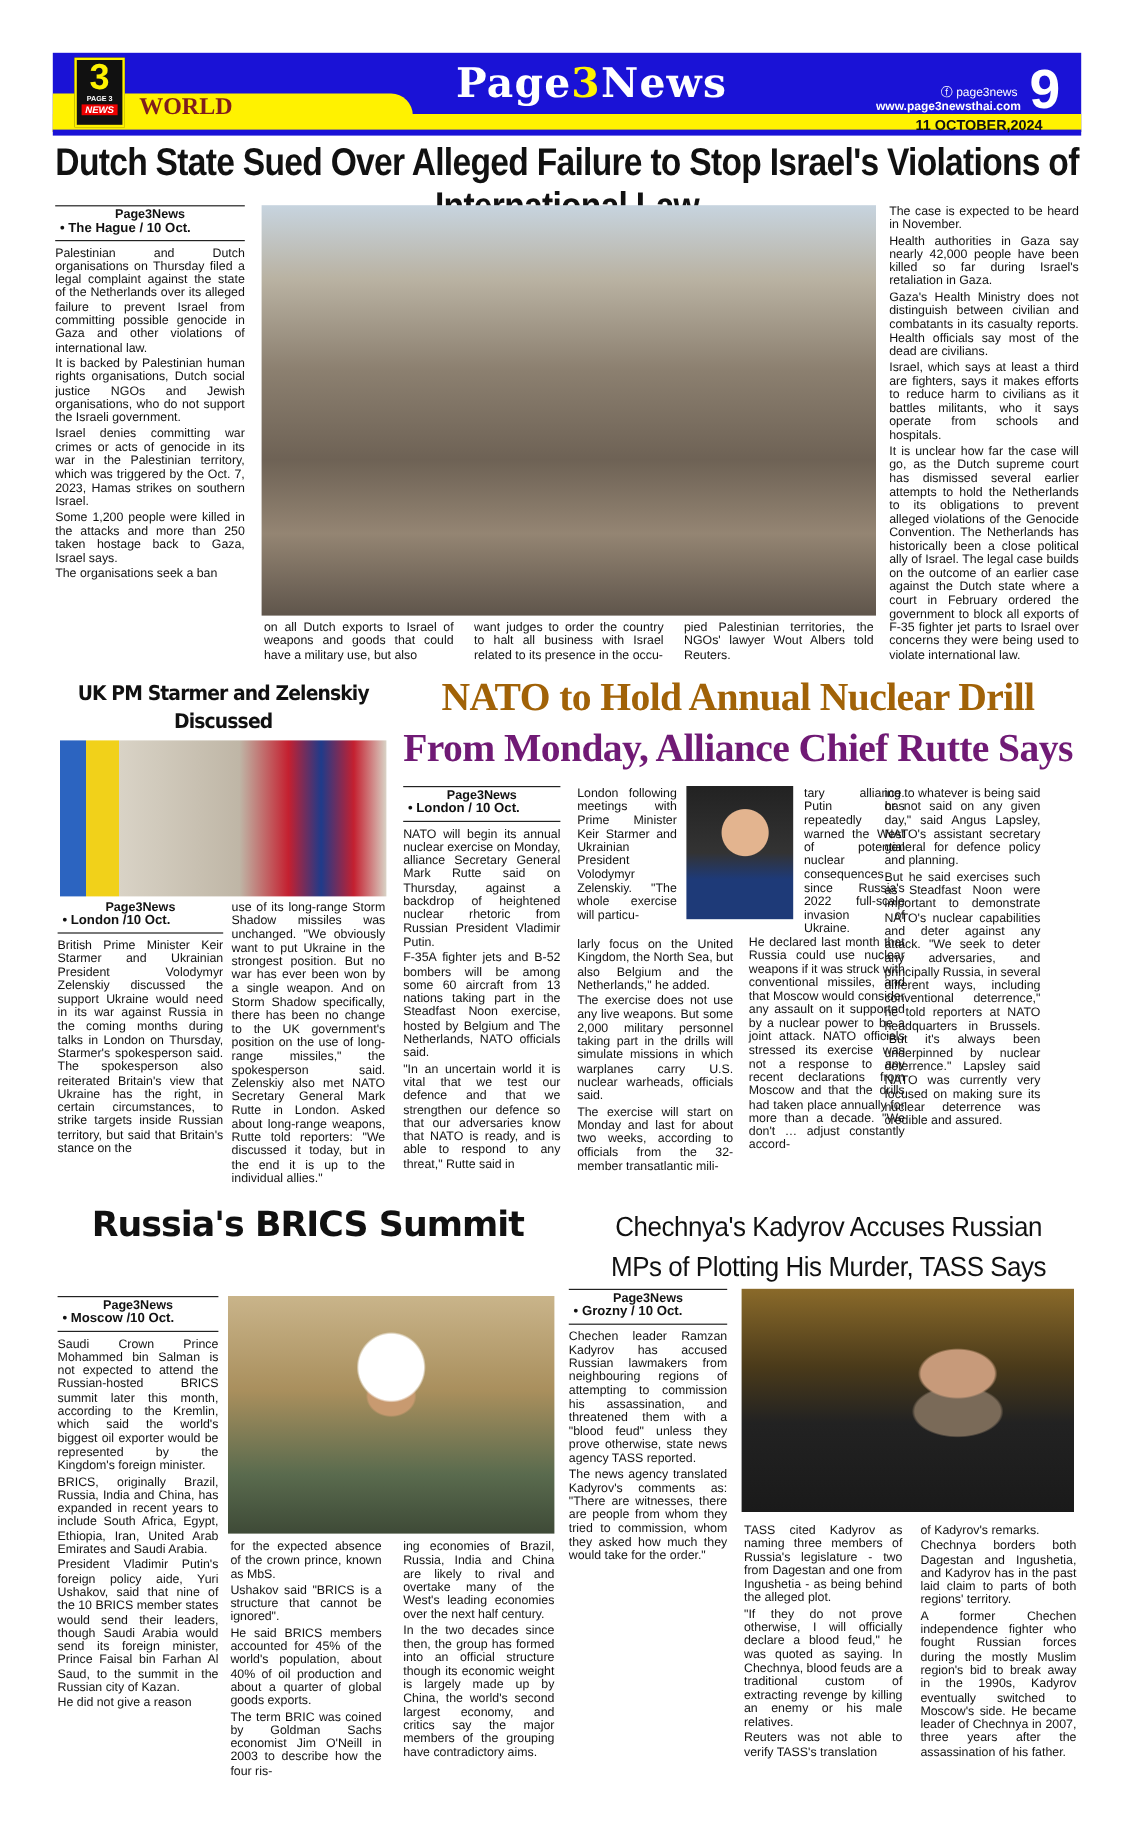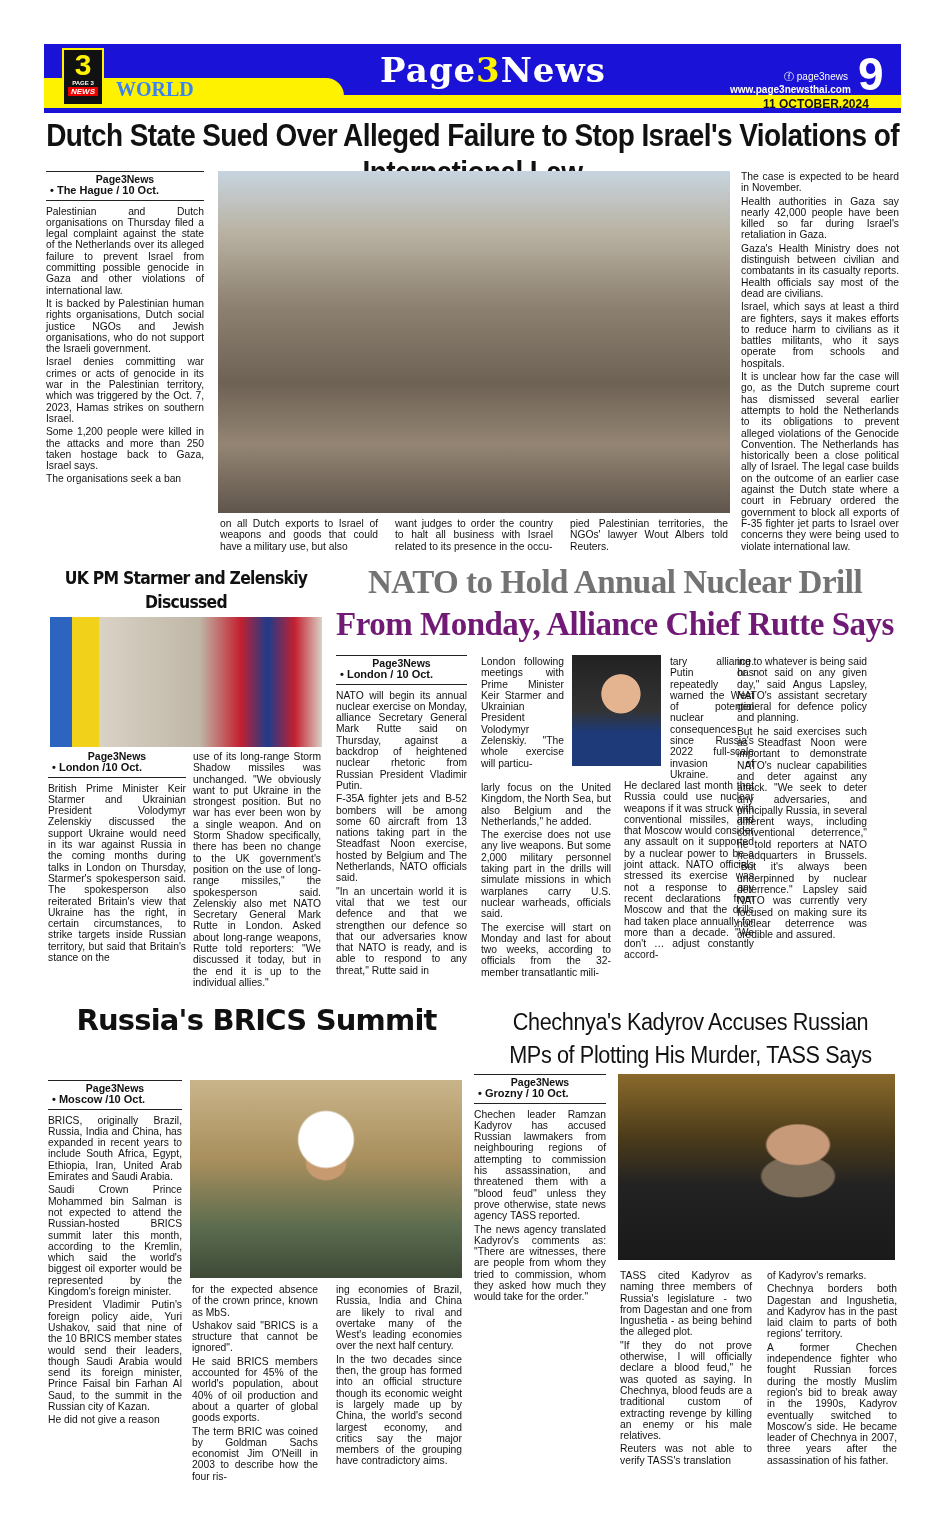--- a/index.html
+++ b/index.html
@@ -6,41 +6,41 @@
 body{width:945px;height:1531px;background:#fff;font-family:"Liberation Sans",sans-serif;color:#111;position:relative;overflow:hidden}
 .abs{position:absolute}
 .masthead{left:44px;top:44px;width:857px;height:66px;background:#1a12d6}
 .mast-yellow{left:44px;top:78px;width:300px;height:32px;background:#fff200;border-top-right-radius:18px}
 .mast-yellow2{left:44px;top:95px;width:857px;height:15px;background:#fff200}
 .mast-line{left:44px;top:108px;width:857px;height:5px;background:#1a12d6}
 .logo-box{left:62px;top:48px;width:42px;height:58px;background:#111;border:2px solid #fff200;color:#fff200;text-align:center}
 .logo-3{font-size:30px;font-weight:bold;line-height:30px;font-family:"Liberation Sans",sans-serif}
 .logo-sub{font-size:6px;color:#fff;font-weight:bold}
 .logo-news{font-size:8px;color:#fff;background:#e00;font-style:italic;font-weight:bold;margin:1px 4px}
-.section{left:116px;top:78px;font-size:20px;font-weight:bold;color:#3b82f6;font-family:"Liberation Serif",serif}
+.section{left:116px;top:78px;font-size:20px;font-weight:bold;color:#7f1d1d;font-family:"Liberation Serif",serif}
 .brand{left:380px;top:50px;font-size:34px;color:#fff;font-family:"DejaVu Serif",serif;font-weight:bold;letter-spacing:1px}
 .brand .three{color:#fff200}
 .fb{left:784px;top:70px;font-size:10px;color:#fff;font-weight:normal}
 .web{left:730px;top:84px;font-size:10px;color:#fff;font-weight:bold}
 .pageno{left:858px;top:46px;font-size:46px;color:#fff;font-weight:bold;line-height:56px}
 .date{left:763px;top:97px;font-size:12px;color:#111;font-weight:bold}
 .h1{left:44px;top:122px;width:857px;text-align:center;font-size:28px;font-weight:bold;font-family:"Liberation Sans",sans-serif;letter-spacing:-0.6px;transform:scaleY(1.15)}
 .byline{border-top:1.5px solid #222;border-bottom:1.5px solid #222;padding:2px 0 3px;margin-bottom:5px}
 .byline .src{text-align:center;font-weight:bold;font-size:10.5px}
 .byline .loc{font-weight:bold;font-size:11px;padding-left:4px}
 .col{font-size:10.3px;line-height:11.3px;text-align:justify;position:absolute}
 .col p{margin-bottom:2px}
 .photo{position:absolute;overflow:hidden}
 .rubble{background:linear-gradient(180deg,#c7d4df 0%,#b9b2a2 18%,#8c8070 40%,#6e6255 62%,#948573 80%,#5f554b 100%)}
 .uk{background:linear-gradient(90deg,#2c64c0 0%,#2c64c0 8%,#f1d11a 8%,#f1d11a 18%,#d9d3c6 18%,#bfb6a6 55%,#c42030 70%,#1f3b8a 80%,#c42030 90%,#d9d3c6 100%)}
 .rutte{background:radial-gradient(circle at 55% 35%,#e3b48f 0 22%,transparent 23%),linear-gradient(180deg,#222 0%,#333 50%,#1e3a78 70%,#1e3a78 100%)}
 .saudi{background:radial-gradient(ellipse at 50% 30%,#fff 0 14%,transparent 15%),radial-gradient(ellipse at 50% 42%,#c89a70 0 10%,transparent 11%),linear-gradient(180deg,#c9b48a 0%,#a98f5d 40%,#5a6b4e 75%,#3e4a37 100%)}
 .kady{background:radial-gradient(ellipse at 65% 38%,#c79a7a 0 12%,transparent 13%),radial-gradient(ellipse at 65% 55%,#7a6a58 0 14%,transparent 15%),linear-gradient(180deg,#8a6a2a 0%,#4a3a1a 35%,#222 60%,#1a1a1a 100%)}
 .h2a{left:48px;top:566px;width:276px;text-align:center;font-size:17px;font-weight:bold;line-height:24px;font-family:"DejaVu Sans",sans-serif;letter-spacing:-0.8px;transform:scaleX(0.92)}
-.h2b1{left:330px;top:564px;width:570px;text-align:center;font-size:33px;font-weight:bold;color:#737373;font-family:"Liberation Serif",serif;letter-spacing:-0.5px}
+.h2b1{left:330px;top:564px;width:570px;text-align:center;font-size:33px;font-weight:bold;color:#a16207;font-family:"Liberation Serif",serif;letter-spacing:-0.5px}
 .h2b2{left:330px;top:606px;width:570px;text-align:center;font-size:33px;font-weight:bold;color:#701a75;font-family:"Liberation Serif",serif;letter-spacing:-0.5px}
 .h3a{left:44px;top:1002px;width:425px;text-align:center;font-size:29px;font-weight:bold;line-height:37px;font-family:"DejaVu Sans",sans-serif;letter-spacing:-0.8px}
 .h3b{left:478px;top:1006px;width:425px;text-align:center;font-size:23px;line-height:33px;font-family:"Liberation Sans",sans-serif;letter-spacing:-0.4px;transform:scaleX(0.94)}
 </style>
 </head>
 <body>
 
 <div class="abs masthead"></div>
 <div class="abs mast-yellow"></div>
 <div class="abs mast-yellow2"></div>
@@ -121,22 +121,22 @@
 </div>
 
 <div class="abs h3a">
   <div>Russia's BRICS Summit</div>
 </div>
 <div class="col" style="left:48px;top:1080px;width:134px">
   <div class="byline">
     <div class="src">Page3News</div>
     <div class="loc">• Moscow /10 Oct.</div>
   </div>
-  <p>BRICS, originally Brazil, Russia, India and China, has expanded in recent years to include South Africa, Egypt, Ethiopia, Iran, United Arab Emirates and Saudi Arabia.</p>
-    <p>Saudi Crown Prince Mohammed bin Salman is not expected to attend the Russian-hosted BRICS summit later this month, according to the Kremlin, which said the world's biggest oil exporter would be represented by the Kingdom's foreign minister.</p>
+  <p>Saudi Crown Prince Mohammed bin Salman is not expected to attend the Russian-hosted BRICS summit later this month, according to the Kremlin, which said the world's biggest oil exporter would be represented by the Kingdom's foreign minister.</p>
+    <p>BRICS, originally Brazil, Russia, India and China, has expanded in recent years to include South Africa, Egypt, Ethiopia, Iran, United Arab Emirates and Saudi Arabia.</p>
     <p>President Vladimir Putin's foreign policy aide, Yuri Ushakov, said that nine of the 10 BRICS member states would send their leaders, though Saudi Arabia would send its foreign minister, Prince Faisal bin Farhan Al Saud, to the summit in the Russian city of Kazan.</p>
     <p>He did not give a reason</p>
 </div>
 <div class="photo saudi" style="left:190px;top:1080px;width:272px;height:198px"></div>
 <div class="col" style="left:192px;top:1284px;width:126px">
   <p>for the expected absence of the crown prince, known as MbS.</p>
     <p>Ushakov said "BRICS is a structure that cannot be ignored".</p>
     <p>He said BRICS members accounted for 45% of the world's population, about 40% of oil production and about a quarter of global goods exports.</p>
     <p>The term BRIC was coined by Goldman Sachs economist Jim O'Neill in 2003 to describe how the four ris-</p>
 </div>

